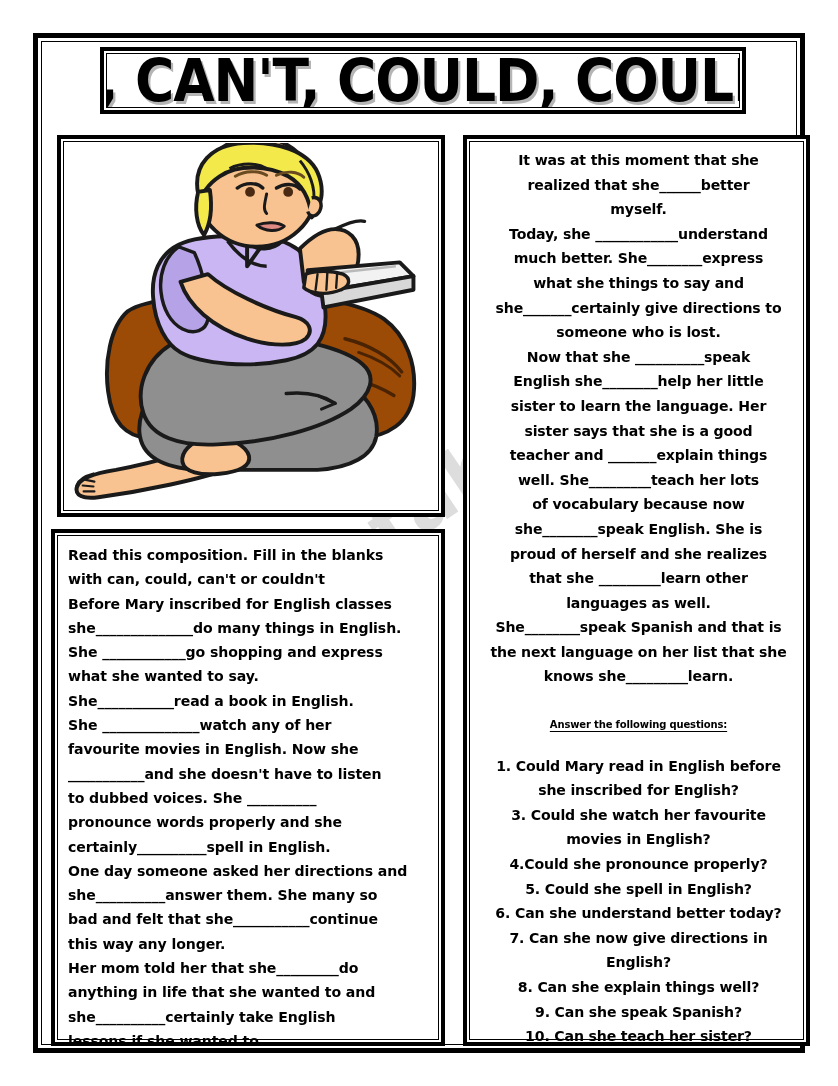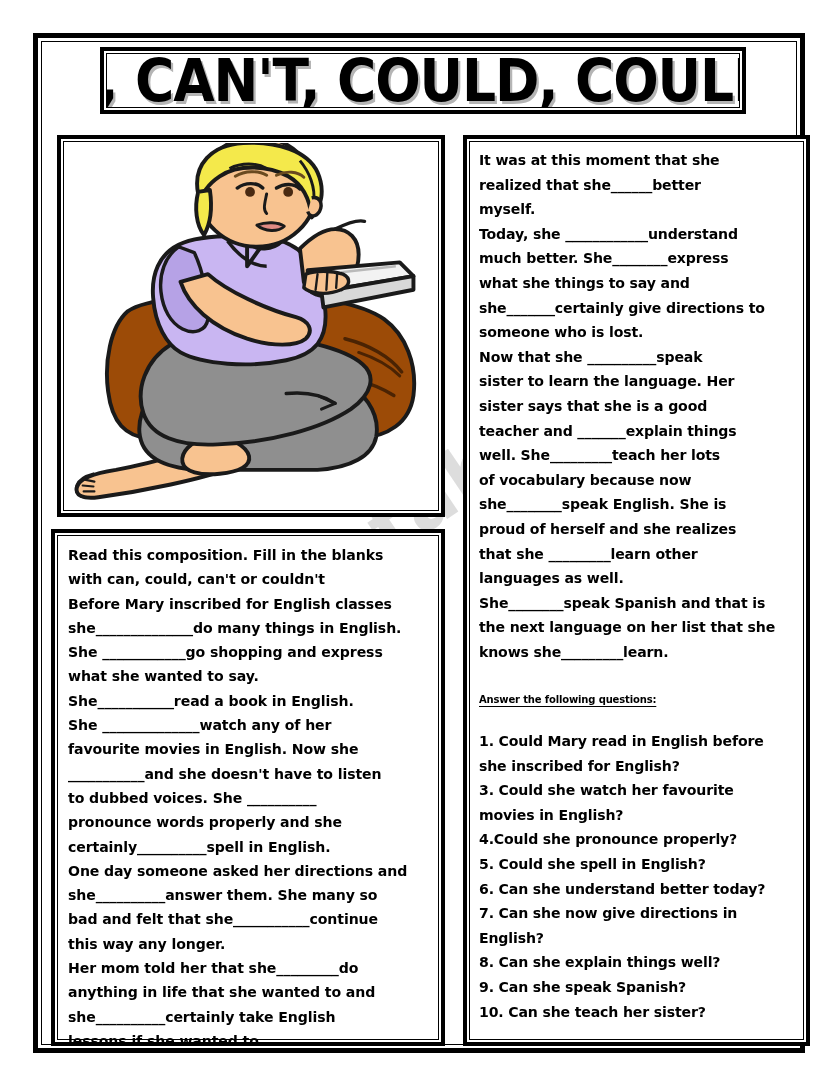--- a/index.html
+++ b/index.html
@@ -157,20 +157,21 @@
     left: 12px;
     top: 9px;
     right: 8px;
     bottom: 4px;
     font-family: "DejaVu Sans", sans-serif;
     font-weight: bold;
     font-size: 14.1px;
     line-height: 24.6px;
     color: #000000;
     letter-spacing: -0.15px;
+    text-align: center;
   }
   #right-body p { margin: 0; }
 
   .section-head {
     display: inline-block;
     text-decoration: underline;
     text-underline-offset: 3px;
     font-size: 10px;
   }
   .spacer-sm { height: 16px; }
@@ -289,20 +290,21 @@
     <div id="right-body">
         <p>It was at this moment that she</p>
         <p>realized that she______better</p>
         <p>myself.</p>
         <p>Today, she ____________understand</p>
         <p>much better.   She________express</p>
         <p>what she things to say and</p>
         <p>she_______certainly give directions to</p>
         <p>someone who is lost.</p>
         <p>Now that she __________speak</p>
+        <p>English she________help her little</p>
         <p>sister to learn the language.   Her</p>
         <p>sister says that she is  a good</p>
         <p>teacher and _______explain things</p>
         <p>well.   She_________teach her lots</p>
         <p>of vocabulary because now</p>
         <p>she________speak English.   She is</p>
         <p>proud of herself and she realizes</p>
         <p>that she _________learn other</p>
         <p>languages as well.</p>
         <p>She________speak Spanish and that is</p>

